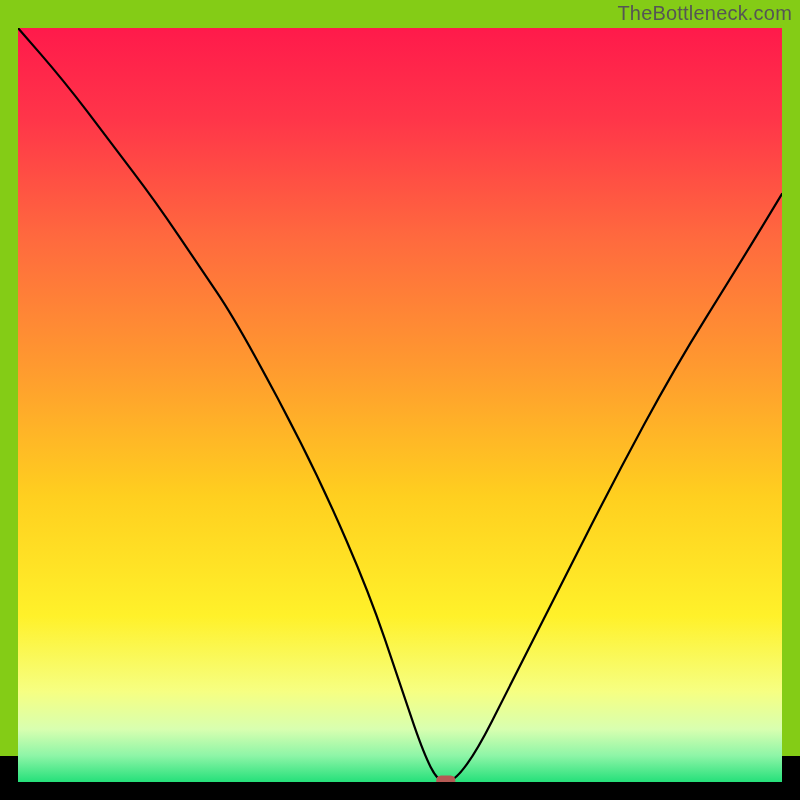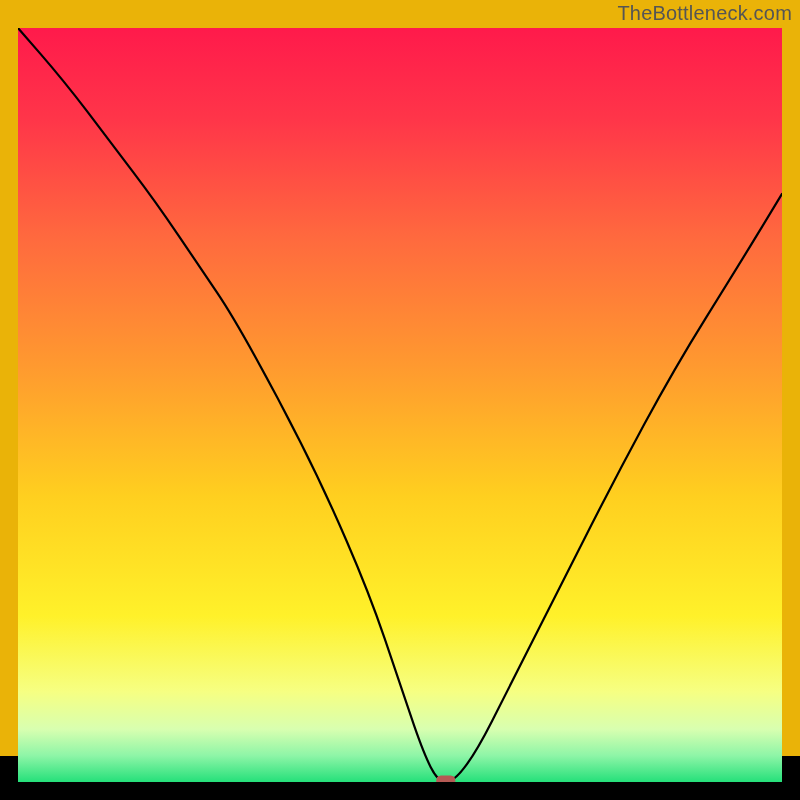--- a/index.html
+++ b/index.html
@@ -8,21 +8,21 @@
     width: 800px;
     height: 800px;
     overflow: hidden;
     background: #000;
     font-family: Arial, Helvetica, sans-serif;
   }
   .frame {
     position: relative;
     width: 800px;
     height: 756px;
-    background: #eab308;
+    background: #84cc16;
   }
   .watermark {
     position: absolute;
     top: 2px;
     right: 8px;
     color: #555;
     font-size: 20px;
     font-weight: 500;
     letter-spacing: 0.2px;
     z-index: 5;

